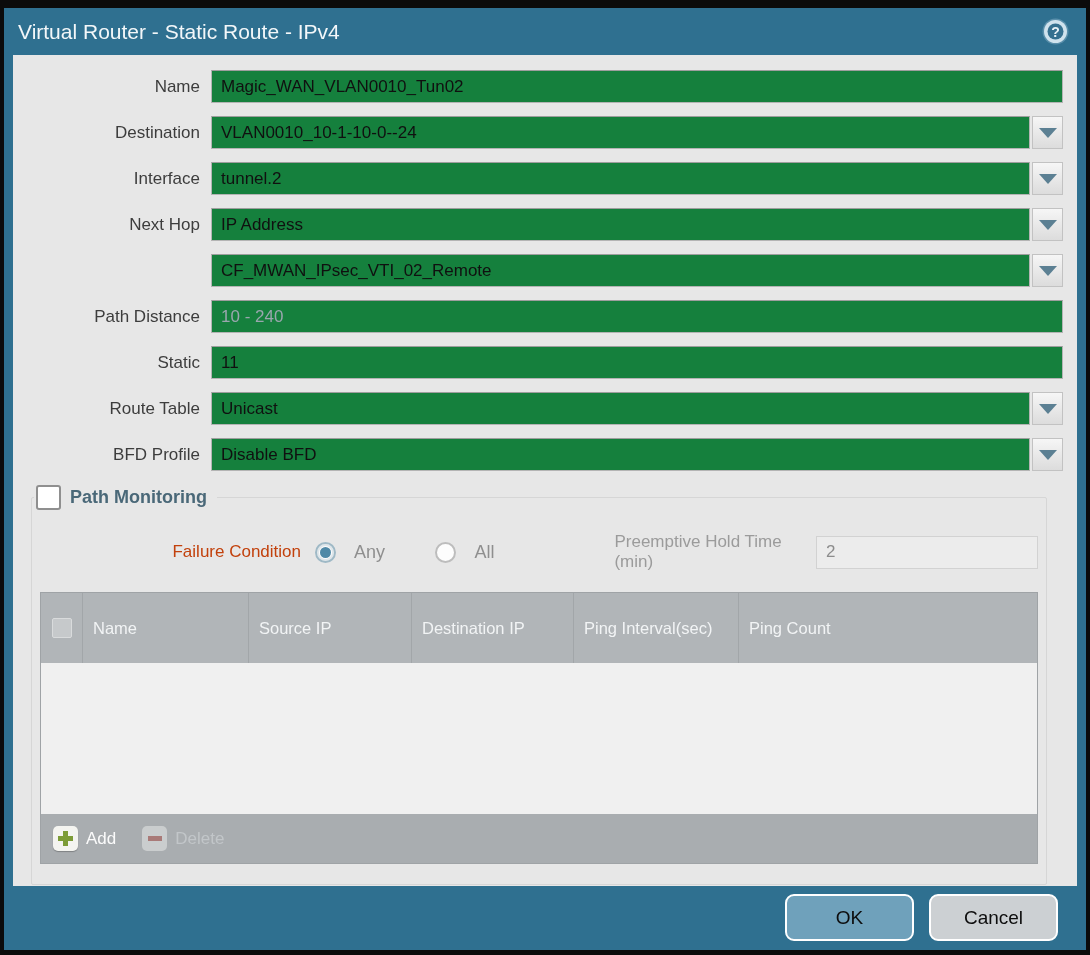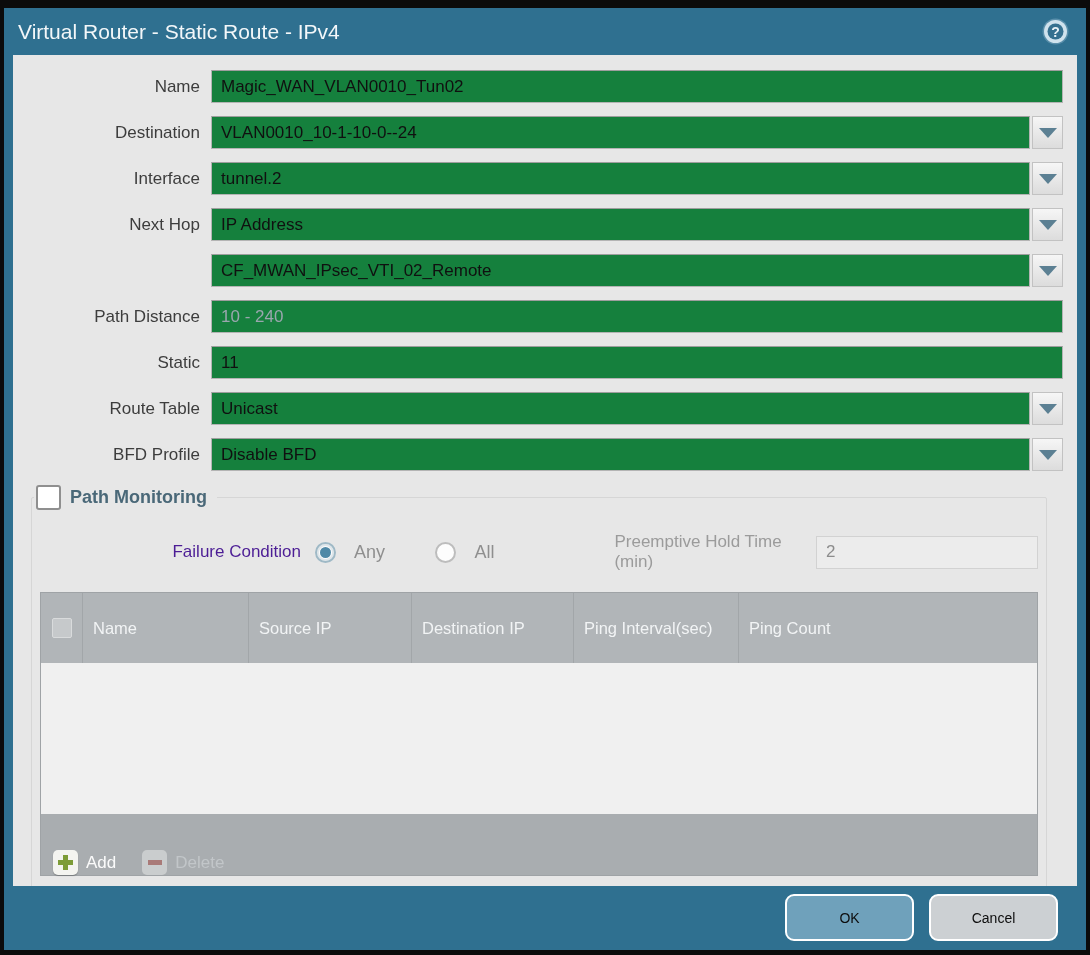--- a/index.html
+++ b/index.html
@@ -65,21 +65,21 @@
   .pm-legend{
     position:absolute;top:-13px;left:2px;
     display:flex;align-items:center;background:#e7e7e7;padding:0 10px 0 2px;
   }
   .pm-checkbox{
     width:21px;height:21px;background:#fff;border:2px solid #8f8f8f;
     border-radius:3px;margin-right:9px;cursor:pointer;
   }
   .pm-title{font-size:18px;font-weight:bold;color:#4a6878;}
   .fc-row{display:flex;align-items:center;margin:8px 0 20px 0;}
-  .fc-label{width:275px;flex:0 0 275px;text-align:right;color:#4c1d95;font-size:17px;padding-right:14px;box-sizing:border-box;}
+  .fc-label{width:275px;flex:0 0 275px;text-align:right;color:#c2410c;font-size:17px;padding-right:14px;box-sizing:border-box;}
   .radio{
     width:21px;height:21px;border-radius:50%;background:#fdfdfd;
     border:2px solid #bdbdbd;box-sizing:border-box;position:relative;cursor:pointer;
     flex:0 0 21px;
   }
   .radio.sel{border-color:#9fb9c6;box-shadow:0 0 0 2px #dfe6ea inset;}
   .radio.sel::after{
     content:"";position:absolute;left:3px;top:3px;width:11px;height:11px;
     border-radius:50%;background:#4f89a7;
   }
@@ -107,21 +107,21 @@
   }
   .c0{width:41px;flex:0 0 41px;}
   .c1{width:166px;flex:0 0 166px;}
   .c2{width:163px;flex:0 0 163px;}
   .c3{width:163px;flex:0 0 163px;}
   .c4{width:162px;flex:0 0 162px;}
   .c5{width:165px;flex:0 0 165px;}
   .c6{flex:1;}
   .tbody{height:151px;background:#f0f0f0;}
   .ttoolbar{
-    height:61px;background:#a9adb0;display:flex;align-items:flex-end;
+    height:49px;background:#a9adb0;display:flex;align-items:center;
     padding-left:12px;gap:26px;
   }
   .tbtn{display:flex;align-items:center;gap:8px;cursor:pointer;}
   .tbtn .txt{font-size:17px;color:#fbfbfb;}
   .tbtn.disabled{cursor:default;}
   .tbtn.disabled .txt{color:#c2c6c9;}
   .icon-sq{
     width:25px;height:25px;border-radius:5px;background:#f4f4f0;
     display:flex;align-items:center;justify-content:center;
     box-shadow:0 1px 1px rgba(0,0,0,0.25);
@@ -131,21 +131,21 @@
   .plus::before{content:"";position:absolute;left:0;top:5px;width:15px;height:5px;background:#7d9c37;}
   .plus::after{content:"";position:absolute;left:5px;top:0;width:5px;height:15px;background:#7d9c37;}
   .minus{width:14px;height:5px;background:#a96a66;}
   
   .footer{
     flex:1;display:flex;justify-content:flex-end;align-items:flex-start;
     gap:15px;padding:8px 28px 0 0;
   }
   .btn{
     width:129px;height:47px;border-radius:9px;border:2.5px solid #ffffff;
-    font-size:14px;color:#0d0d0d;display:flex;align-items:center;justify-content:center;
+    font-size:19px;color:#0d0d0d;display:flex;align-items:center;justify-content:center;
     box-sizing:border-box;cursor:pointer;
     font-family:"Liberation Sans","DejaVu Sans",sans-serif;
   }
   .btn-ok{background:#6fa1bb;}
   .btn-cancel{background:#ccd0d3;}
 </style>
 </head>
 <body>
 
 <div class="dialog">

